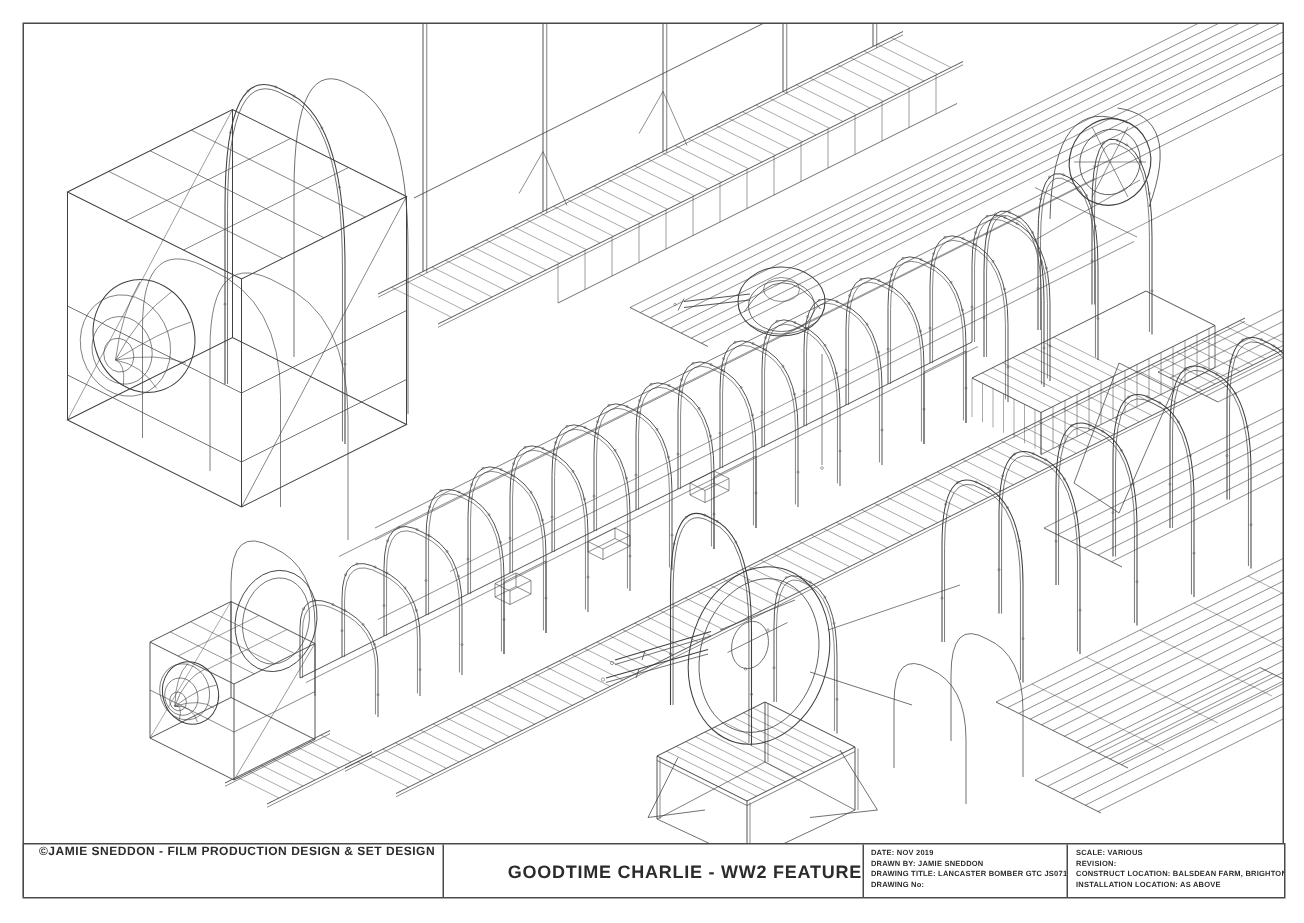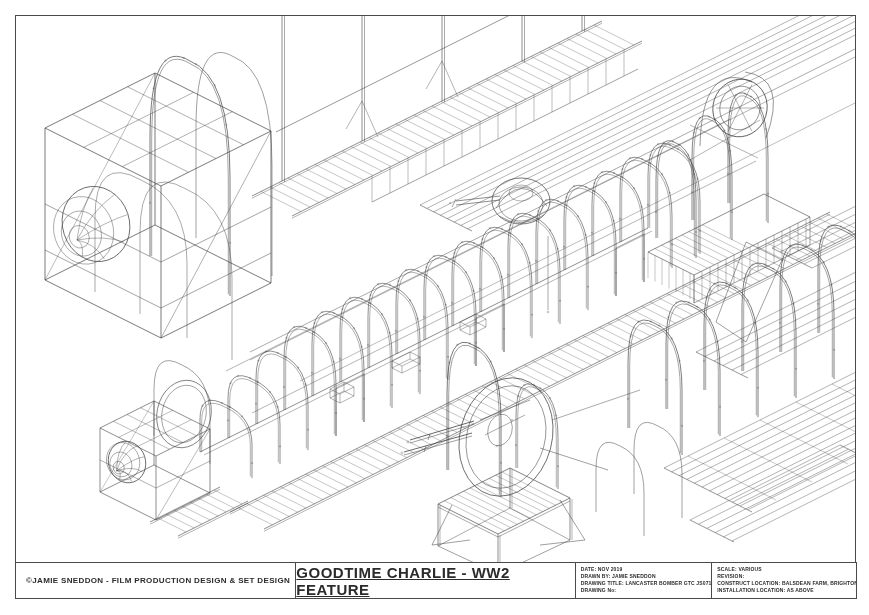--- a/index.html
+++ b/index.html
@@ -4,24 +4,24 @@
 <style>
   html,body{margin:0;padding:0;background:#ffffff;}
   .sheet{position:relative;width:869px;height:615px;background:#ffffff;overflow:hidden;
          font-family:"Liberation Sans", sans-serif; -webkit-font-smoothing:antialiased;}
   .frame{position:absolute;left:15px;top:15px;width:841px;height:583px;border:1px solid #4a4a4a;box-sizing:border-box;}
   svg.draw{position:absolute;left:0;top:0;}
   .titleblock{position:absolute;left:15px;top:562px;width:842px;height:37px;box-sizing:border-box;
               border:1px solid #4a4a4a;display:flex;background:#ffffff;}
   .tb-cell{box-sizing:border-box;border-right:1px solid #4a4a4a;color:#2b2b2b;overflow:hidden;}
   .tb-cell:last-child{border-right:none;}
-  .cell-copy{width:281px;display:flex;align-items:center;padding-left:10px;
+  .cell-copy{width:281px;display:flex;align-items:flex-start;padding-left:10px;
              font-size:8px;font-weight:700;letter-spacing:0.35px;}
   .cell-title{width:280px;display:flex;align-items:center;justify-content:flex-end;
-              font-size:15px;font-weight:700;letter-spacing:0.5px;text-decoration:underline;}
+              font-size:12px;font-weight:700;letter-spacing:0.5px;}
   .cell-info{width:137px;padding:3px 5px;font-size:5px;line-height:7px;font-weight:700;letter-spacing:0.15px;}
   .cell-spec{width:144px;padding:3px 5px;font-size:5px;line-height:7px;font-weight:700;letter-spacing:0.15px;}
   .tb-line{white-space:nowrap;}
 </style>
 </head>
 <body>
 
 <div class="sheet">
   <svg id="iso" class="draw" width="869" height="615" viewBox="0 0 869 615">
     <defs>

